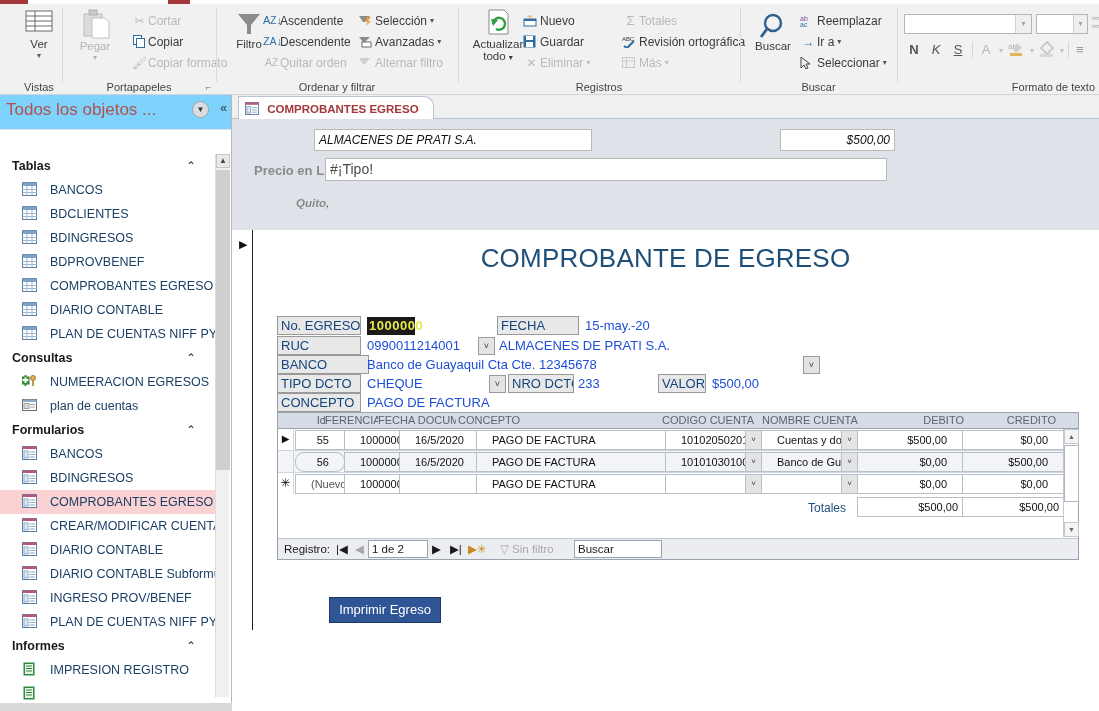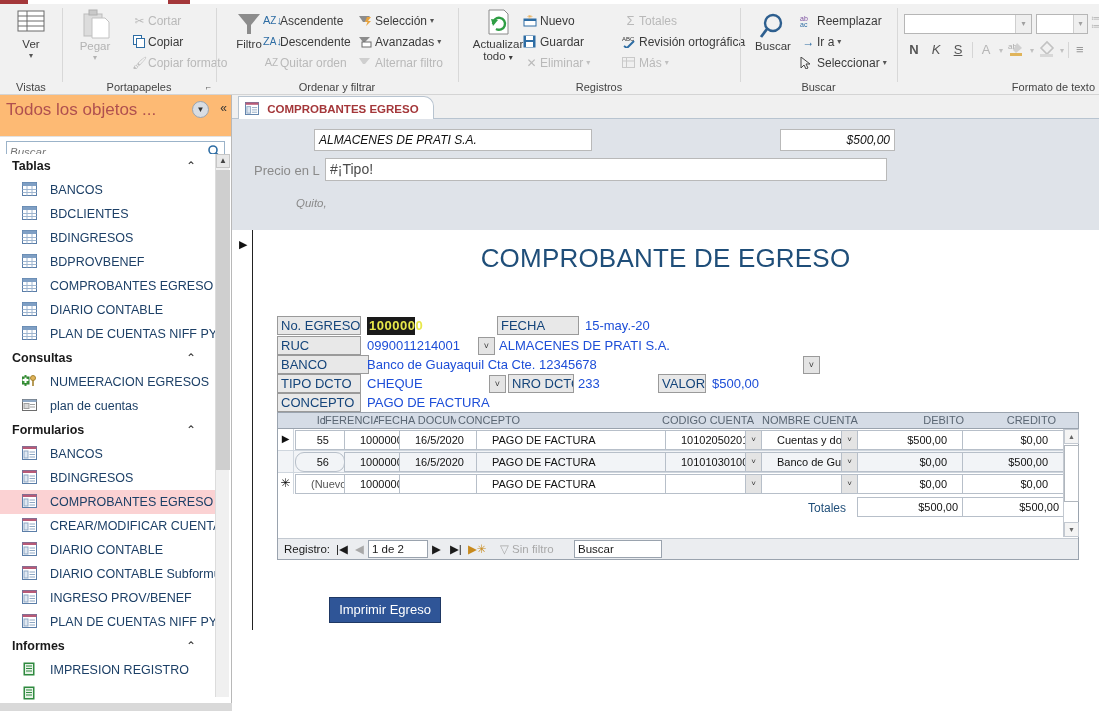--- a/index.html
+++ b/index.html
@@ -40,21 +40,21 @@
   .smallitem .tx { vertical-align:middle; }
   .caret { font-size:8px; color:#555; vertical-align:middle; margin-left:3px;}
   .caret.dim { color:#c0c0c0; }
 
   
   .navpane {
     position:absolute; top:95px; left:0; width:232px; height:616px;
     background:#fff; border-right:1px solid #b8b8b8;
   }
   .nav-header {
-    position:relative; height:42px; background:#fdba74;
+    position:relative; height:35px; background:#7dd3fc;
     border-bottom:1px solid #e2e2e2; padding:3px 4px 0 6px;
   }
   .nav-title {
     font-size:17px; color:#b0504f; display:inline-block;
     vertical-align:middle; line-height:24px;
   }
   .nav-dd {
     position:absolute; right:22px; top:6px; width:17px; height:17px;
     border-radius:50%; background:#d9dde3; border:1px solid #9aa3ae;
     text-align:center; font-size:8px; line-height:15px; color:#333;
@@ -119,21 +119,21 @@
   
   .form-hdr {
     position:absolute; top:119px; left:232px; width:867px; height:111px;
     background:#dfe3e9;
   }
   .fld {
     position:absolute; background:#fff; border:1px solid #b9b9b9;
     font-size:12px; color:#111; font-style:italic;
     line-height:20px; padding:0 4px; white-space:nowrap; overflow:hidden;
   }
-  .statictxt { position:absolute; font-size:13px; color:#8a8a8a; }
+  .statictxt { position:absolute; font-size:13px; color:#8a8a8a;font-weight:bold; }
 
   
   .form-body {
     position:absolute; top:230px; left:232px; width:867px; height:481px;
     background:#fff;
   }
   .recsel-strip {
     position:absolute; top:230px; left:236px; width:17px; height:400px;
     background:#fff; border-right:1px solid #222;
   }
@@ -245,21 +245,21 @@
 <body>
 
 <div class="app">
 
   <div class="ribbon">
     <div class="ribbon-topline">
       <div class="notch" style="left:28px;width:140px;"></div>
       <div class="notch" style="left:190px;width:909px;"></div>
     </div>
 
-    <div class="rgroup" style="left:0;width:62px;padding-left:44px;">
+    <div class="rgroup" style="left:8px;width:62px;padding-left:44px;">
       <div class="bigbtn" style="left:3px;top:4px;">
         <svg width="34" height="30" viewBox="0 0 34 30" style="margin:0 auto;">
           <rect x="4" y="3" width="26" height="20" fill="#fff" stroke="#6a6a6a"></rect>
           <line x1="4" y1="8" x2="30" y2="8" stroke="#6a6a6a"></line>
           <line x1="4" y1="13" x2="30" y2="13" stroke="#6a6a6a"></line>
           <line x1="4" y1="18" x2="30" y2="18" stroke="#6a6a6a"></line>
           <line x1="13" y1="3" x2="13" y2="23" stroke="#6a6a6a"></line>
         </svg>
         <div class="lbl">Ver</div>
         <div class="lbl" style="font-size:8px;color:#555;">▾</div>
@@ -465,29 +465,20 @@
       <div style="position:absolute;left:178px;top:38px;font-size:13px;color:#999;">≡</div>
       <div class="gtitle" style="text-align:right;padding-right:4px;">Formato de texto</div>
     </div>
   </div>
 
   <div class="navpane">
     <div class="nav-header">
       <span class="nav-title">Todos los objetos ...</span>
       <div class="nav-dd">▼</div>
       <div class="nav-collapse">«</div>
-    </div>
-    <div class="nav-search">
-      <input readonly="" placeholder="Buscar..." style="">
-      <span class="mag">
-        <svg width="14" height="14" viewBox="0 0 14 14">
-          <circle cx="6" cy="6" r="4" fill="none" stroke="#2e6da4" stroke-width="1.6"></circle>
-          <line x1="9" y1="9" x2="13" y2="13" stroke="#2e6da4" stroke-width="1.8"></line>
-        </svg>
-      </span>
     </div>
 
     <div class="nav-list">
 
       <div class="group-hdr">
         <span>Tablas</span>
         <span class="chev">⌃</span>
       </div>
       <div class="nav-item">
         <span class="ico">

